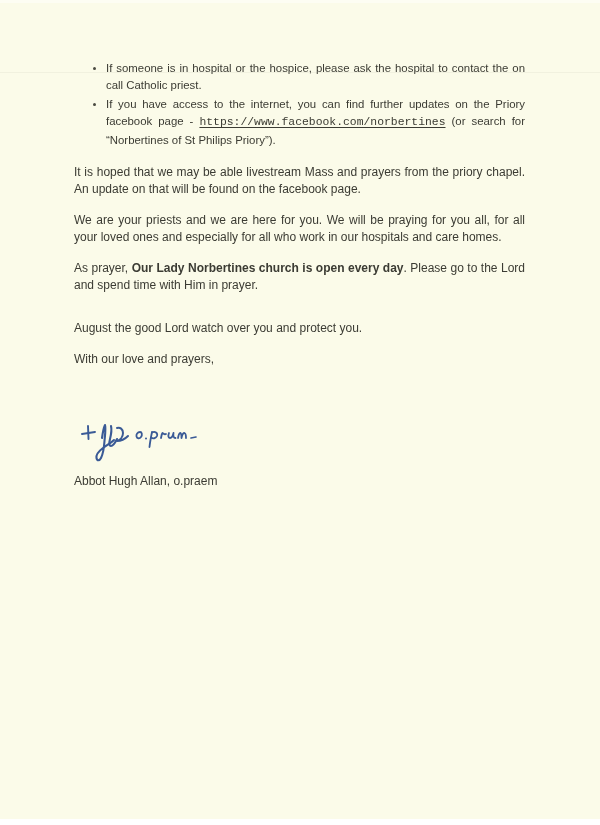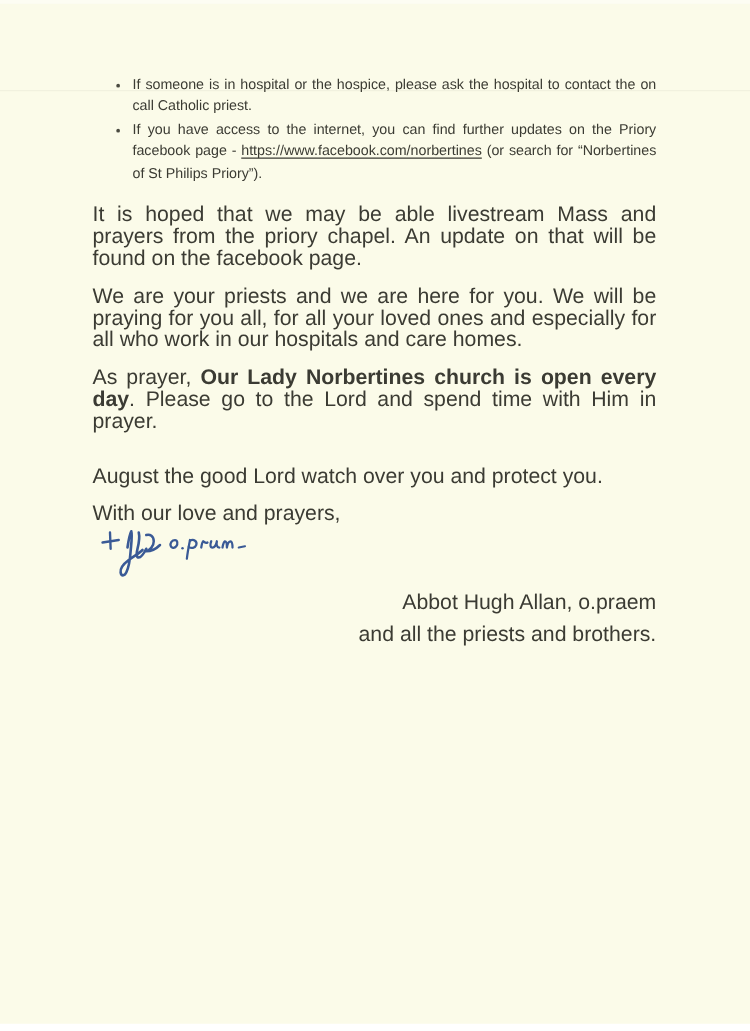--- a/index.html
+++ b/index.html
@@ -66,46 +66,47 @@
     content: "";
     position: absolute;
     left: 19px;
     top: 7px;
     width: 3.4px;
     height: 3.4px;
     border-radius: 50%;
     background: #4a4a40;
   }
   p.para {
-    font-size: 17px;
+    font-size: 12px;
     line-height: 17.4px;
     text-align: justify;
     text-justify: inter-word;
     margin: 0;
   }
   .gap-1 { height: 14px; }
   .gap-2 { height: 13px; }
   .link {
     text-decoration: underline;
     text-underline-offset: 2px;
     color: #3b3b33;
+    font-family: Liberation Mono, monospace;
   }
   b.strong { font-weight: bold; }
   #signature {
     position: absolute;
     left: 78px;
     top: 418px;
     width: 180px;
     height: 50px;
   }
   p.signoff {
-    font-size: 17px;
+    font-size: 12px;
     line-height: 17.4px;
     margin: 0;
-    text-align: right;
+    text-align: left;
   }
   #signoff-block {
     position: absolute;
     left: 74px;
     top: 473px;
     width: 451px;
   }
   .signoff-gap { height: 9px; }
 </style>
 </head>
@@ -178,19 +179,18 @@
         <path d="M100 20 C100.5 17 101 15.5 102 15 C103.5 15 103.5 17.5 103.5 20 C104 17 105 15 106.5 15 C108 15.5 108 18 108 20" stroke-width="1.8"></path>
 
         <path d="M113 20 L118 19" stroke-width="1.7"></path>
       </g>
     </svg>
   </div>
 
   <div id="signoff-block">
     <p class="signoff">Abbot Hugh Allan, o.praem</p>
     <div class="signoff-gap"></div>
-    <p class="signoff">and all the priests and brothers.</p>
   </div>
 
   <div id="edge-right"></div>
   <div id="edge-bottom"></div>
 
 </div>
 
 </body></html>

